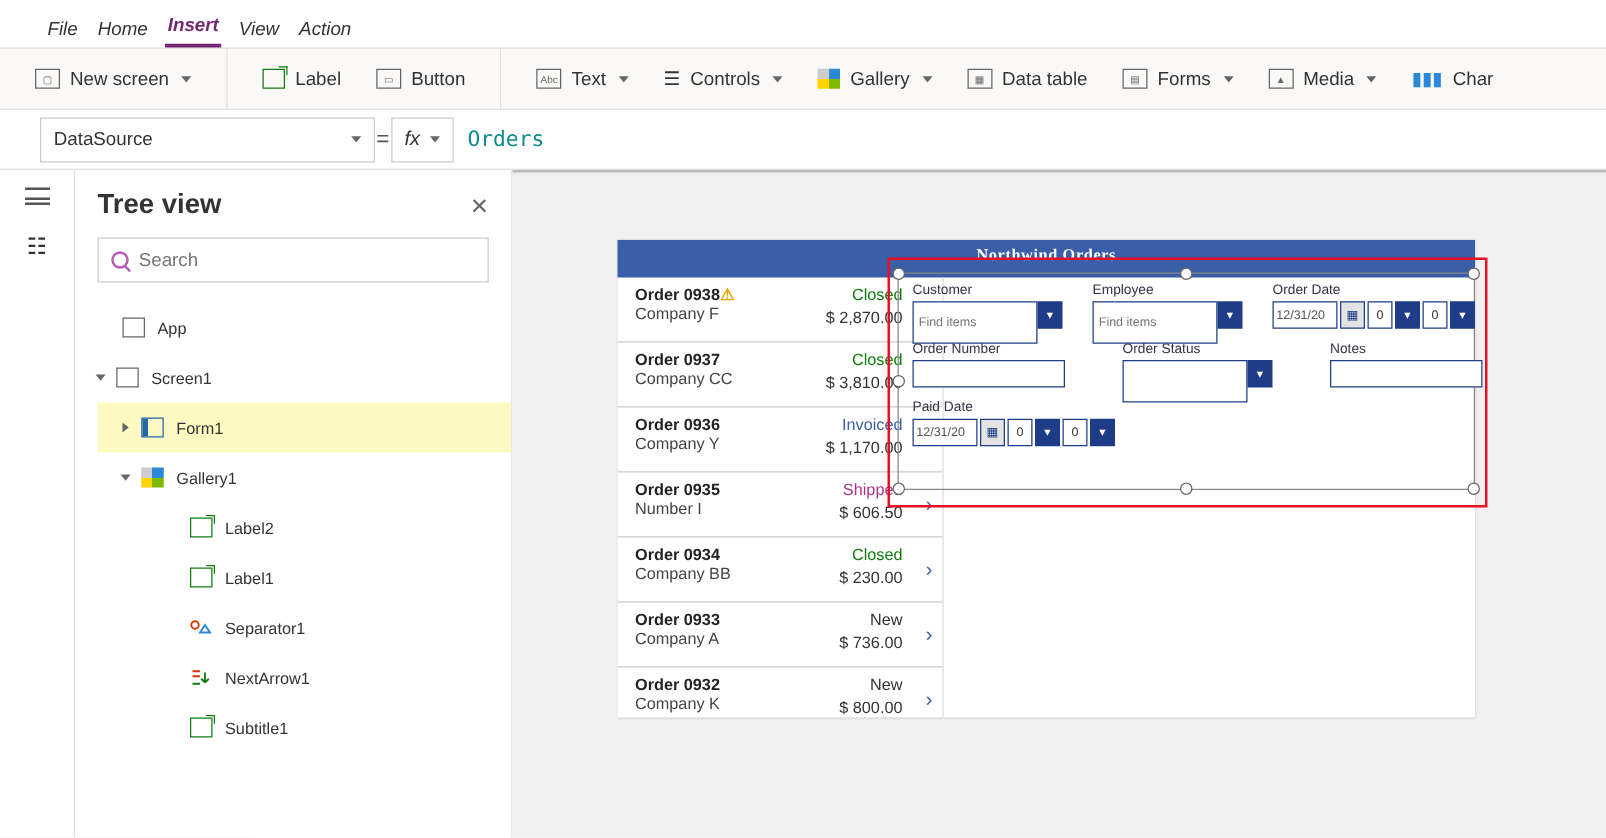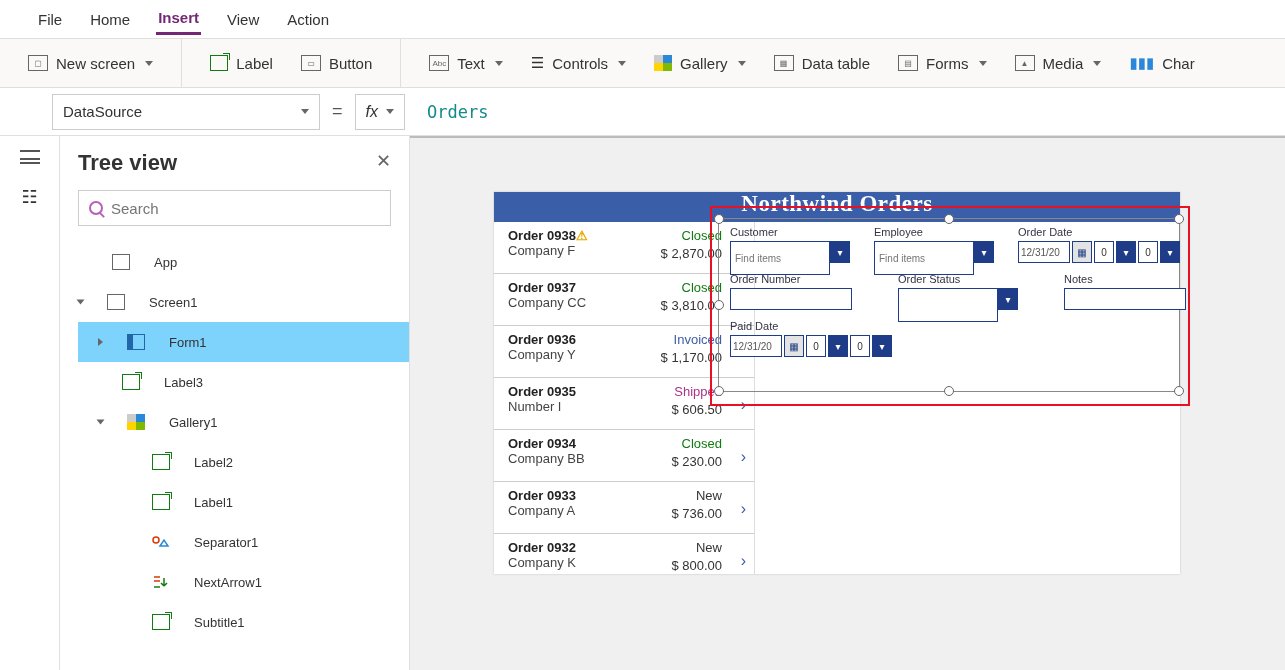--- a/index.html
+++ b/index.html
@@ -1,73 +1,73 @@
 <!DOCTYPE html>
 <html><head>
 <meta charset="utf-8">
 <style>
   * { box-sizing: border-box; margin: 0; padding: 0; font-family: "Segoe UI", Arial, sans-serif; }
   body { width: 1285px; height: 670px; background: #fff; overflow: hidden; font-size: 13px; color: #333; }
 
   
-  .menubar { display: flex; align-items: center; height: 38px; padding: 0 36px; gap: 24px; background: #fff; }
+  .menubar { display: flex; align-items: flex-end; height: 38px; padding: 0 36px; gap: 12px; background: #fff; font-style: italic; }
   .menu-item { font-size: 15px; color: #333; padding: 6px 2px; cursor: pointer; }
   .menu-item.active { color: #742774; border-bottom: 3px solid #742774; font-weight: 600; }
 
   
   .ribbon { display: flex; align-items: center; height: 50px; background: #faf9f8; border-top: 1px solid #e1dfdd; border-bottom: 1px solid #e1dfdd; padding: 0 28px; gap: 28px; }
   .ribbon .group-sep { width: 1px; height: 100%; background: #e1dfdd; }
   .ribbon .rb { display: flex; align-items: center; gap: 8px; color: #333; font-size: 15px; cursor: pointer; white-space: nowrap; }
   .icon-box { width: 20px; height: 16px; border: 1.5px solid #666; display: inline-flex; align-items: center; justify-content: center; font-size: 8px; color: #666; }
   .chev { width: 0; height: 0; border-left: 4px solid transparent; border-right: 4px solid transparent; border-top: 5px solid #666; margin-left: 2px; }
 
   
-  .formula-bar { display: flex; align-items: center; height: 48px; border-bottom: 1px solid #e1dfdd; padding: 0 52px; gap: 12px; }
+  .formula-bar { display: flex; align-items: center; height: 48px; border-bottom: 1px solid #e1dfdd; padding: 0 32px; gap: 1px; }
   .prop-select { width: 268px; height: 36px; border: 1px solid #ccc; display: flex; align-items: center; padding: 0 10px; justify-content: space-between; font-size: 15px; cursor: pointer; }
   .eq { font-size: 18px; color: #555; }
   .fx { display: flex; align-items: center; gap: 6px; border: 1px solid #ccc; height: 36px; padding: 0 10px; font-style: italic; font-size: 16px; cursor: pointer; }
   .formula-value { font-family: Consolas, monospace; font-size: 17px; color: #118b8b; padding-left: 10px; }
 
   
   .main { display: flex; height: calc(100% - 136px); }
   .leftbar { width: 60px; border-right: 1px solid #e1dfdd; display: flex; flex-direction: column; align-items: center; padding-top: 14px; gap: 22px; }
   .hamburger { width: 20px; height: 14px; border-top: 2px solid #555; border-bottom: 2px solid #555; position: relative; cursor: pointer; }
   .hamburger:before { content:""; position:absolute; top:6px; left:0; right:0; height:2px; background:#555; }
   .layers-icon { font-size: 18px; cursor: pointer; }
 
   .tree-panel { width: 350px; border-right: 1px solid #e1dfdd; display: flex; flex-direction: column; }
-  .tree-header { display: flex; align-items: flex-start; justify-content: space-between; padding: 14px 18px 8px; }
+  .tree-header { display: flex; align-items: flex-end; justify-content: space-between; padding: 14px 18px 8px; }
   .tree-header h1 { font-size: 22px; font-weight: 600; }
   .close-x { font-size: 18px; color: #666; cursor: pointer; }
   .search-box { margin: 6px 18px 10px; height: 36px; border: 1px solid #ccc; display: flex; align-items: center; padding: 0 10px; gap: 8px; color: #888; }
   .search-icon { width: 14px; height: 14px; border: 2px solid #b75fb7; border-radius: 50%; position: relative; }
   .search-icon:after { content:""; position:absolute; width:6px; height:2px; background:#b75fb7; transform:rotate(45deg); bottom:-3px; right:-4px; }
   .tree-list { padding: 6px 0 0 18px; overflow: auto; }
-  .tree-node { display: flex; align-items: center; height: 40px; gap: 24px; cursor: pointer; padding-right: 10px; }
-  .tree-node.selected { background: #7dd3fc; }
+  .tree-node { display: flex; align-items: center; height: 40px; gap: 10px; cursor: pointer; padding-right: 10px; }
+  .tree-node.selected { background: #fef9c3; }
   .tree-expander { width:0;height:0;border-top:4px solid transparent;border-bottom:4px solid transparent;border-left:5px solid #666; }
   .tree-expander.open { transform: rotate(90deg); }
   .ind-1 { padding-left: 20px; }
   .ind-2 { padding-left: 44px; }
   .ind-3 { padding-left: 74px; }
   .node-icon { width:18px; height:16px; display:inline-block; }
   .ic-app { border:1.5px solid #666; }
   .ic-screen { border:1.5px solid #666; }
   .ic-form { border:1.5px solid #2266aa; background:linear-gradient(to right,#2266aa 30%,transparent 30%); }
   .ic-gallery { background: conic-gradient(#2b88d8 0 25%, #7fba00 0 50%, #ffd400 0 75%, #ccc 0); }
   .ic-label { border:1.5px solid #107c10; position:relative; }
   .ic-label:after{content:"";position:absolute;right:-3px;top:-3px;width:6px;height:6px;border-top:1.5px solid #107c10;border-right:1.5px solid #107c10;}
   .ic-sep { width:18px; height:12px; }
   .ic-arrow { width:18px; height:14px; }
 
   
   .canvas { flex: 1; background: #f0f0f0; position: relative; overflow: hidden; border-top: 2px solid #bbb; }
   
   .preview-root { position:absolute; left:495px; top:210px; width:686px; height:382px; background:#fff; box-shadow: 0 0 2px rgba(0,0,0,.2); }
-  .preview-title { background:#3b5ea8; color:#fff; text-align:center; font-family: "Segoe UI Semibold","Segoe UI"; font-weight:600; font-size:23px; height:30px; line-height:24px; letter-spacing:.5px; }
+  .preview-title { background:#3b5ea8; color:#fff; text-align:center; font-family: "Segoe UI Semibold","Segoe UI"; font-weight:600; font-size:13px; height:30px; line-height:24px; letter-spacing:.5px; }
   .gallery-col { position:absolute; top:30px; left:0; width:261px; bottom:0; overflow:hidden; border-right:1px solid #ddd; }
   .gal-item { height:52px; border-bottom:1px solid #ccc; padding:6px 6px 0 14px; position:relative; font-size:13px; }
   .gal-order { font-weight:700; color:#222; }
   .gal-company { color:#444; }
   .gal-status { position:absolute; right:32px; top:6px; font-size:13px; }
   .gal-amount { position:absolute; right:32px; top:24px; font-size:13px; color:#333; }
   .gal-chev { position:absolute; right:8px; top:18px; color:#3b5ea8; font-size:16px; }
   .status-Closed { color:#107c10; }
   .status-Invoiced { color:#3b5ea8; }
   .status-Shipped { color:#aa3388; }
@@ -193,24 +193,20 @@
       <div class="tree-node">
         <span class="tree-expander open"></span>
         <span class="node-icon ic-screen"></span>
         <span>Screen1</span>
       </div>
       <div class="tree-node ind-1 selected">
         <span class="tree-expander"></span>
         <span class="node-icon ic-form"></span>
         <span>Form1</span>
       </div>
-      <div class="tree-node ind-2">
-        <span class="node-icon ic-label"></span>
-        <span>Label3</span>
-      </div>
       <div class="tree-node ind-1">
         <span class="tree-expander open"></span>
         <span class="node-icon ic-gallery"></span>
         <span>Gallery1</span>
       </div>
       <div class="tree-node ind-3">
         <span class="node-icon ic-label"></span>
         <span>Label2</span>
       </div>
       <div class="tree-node ind-3">

